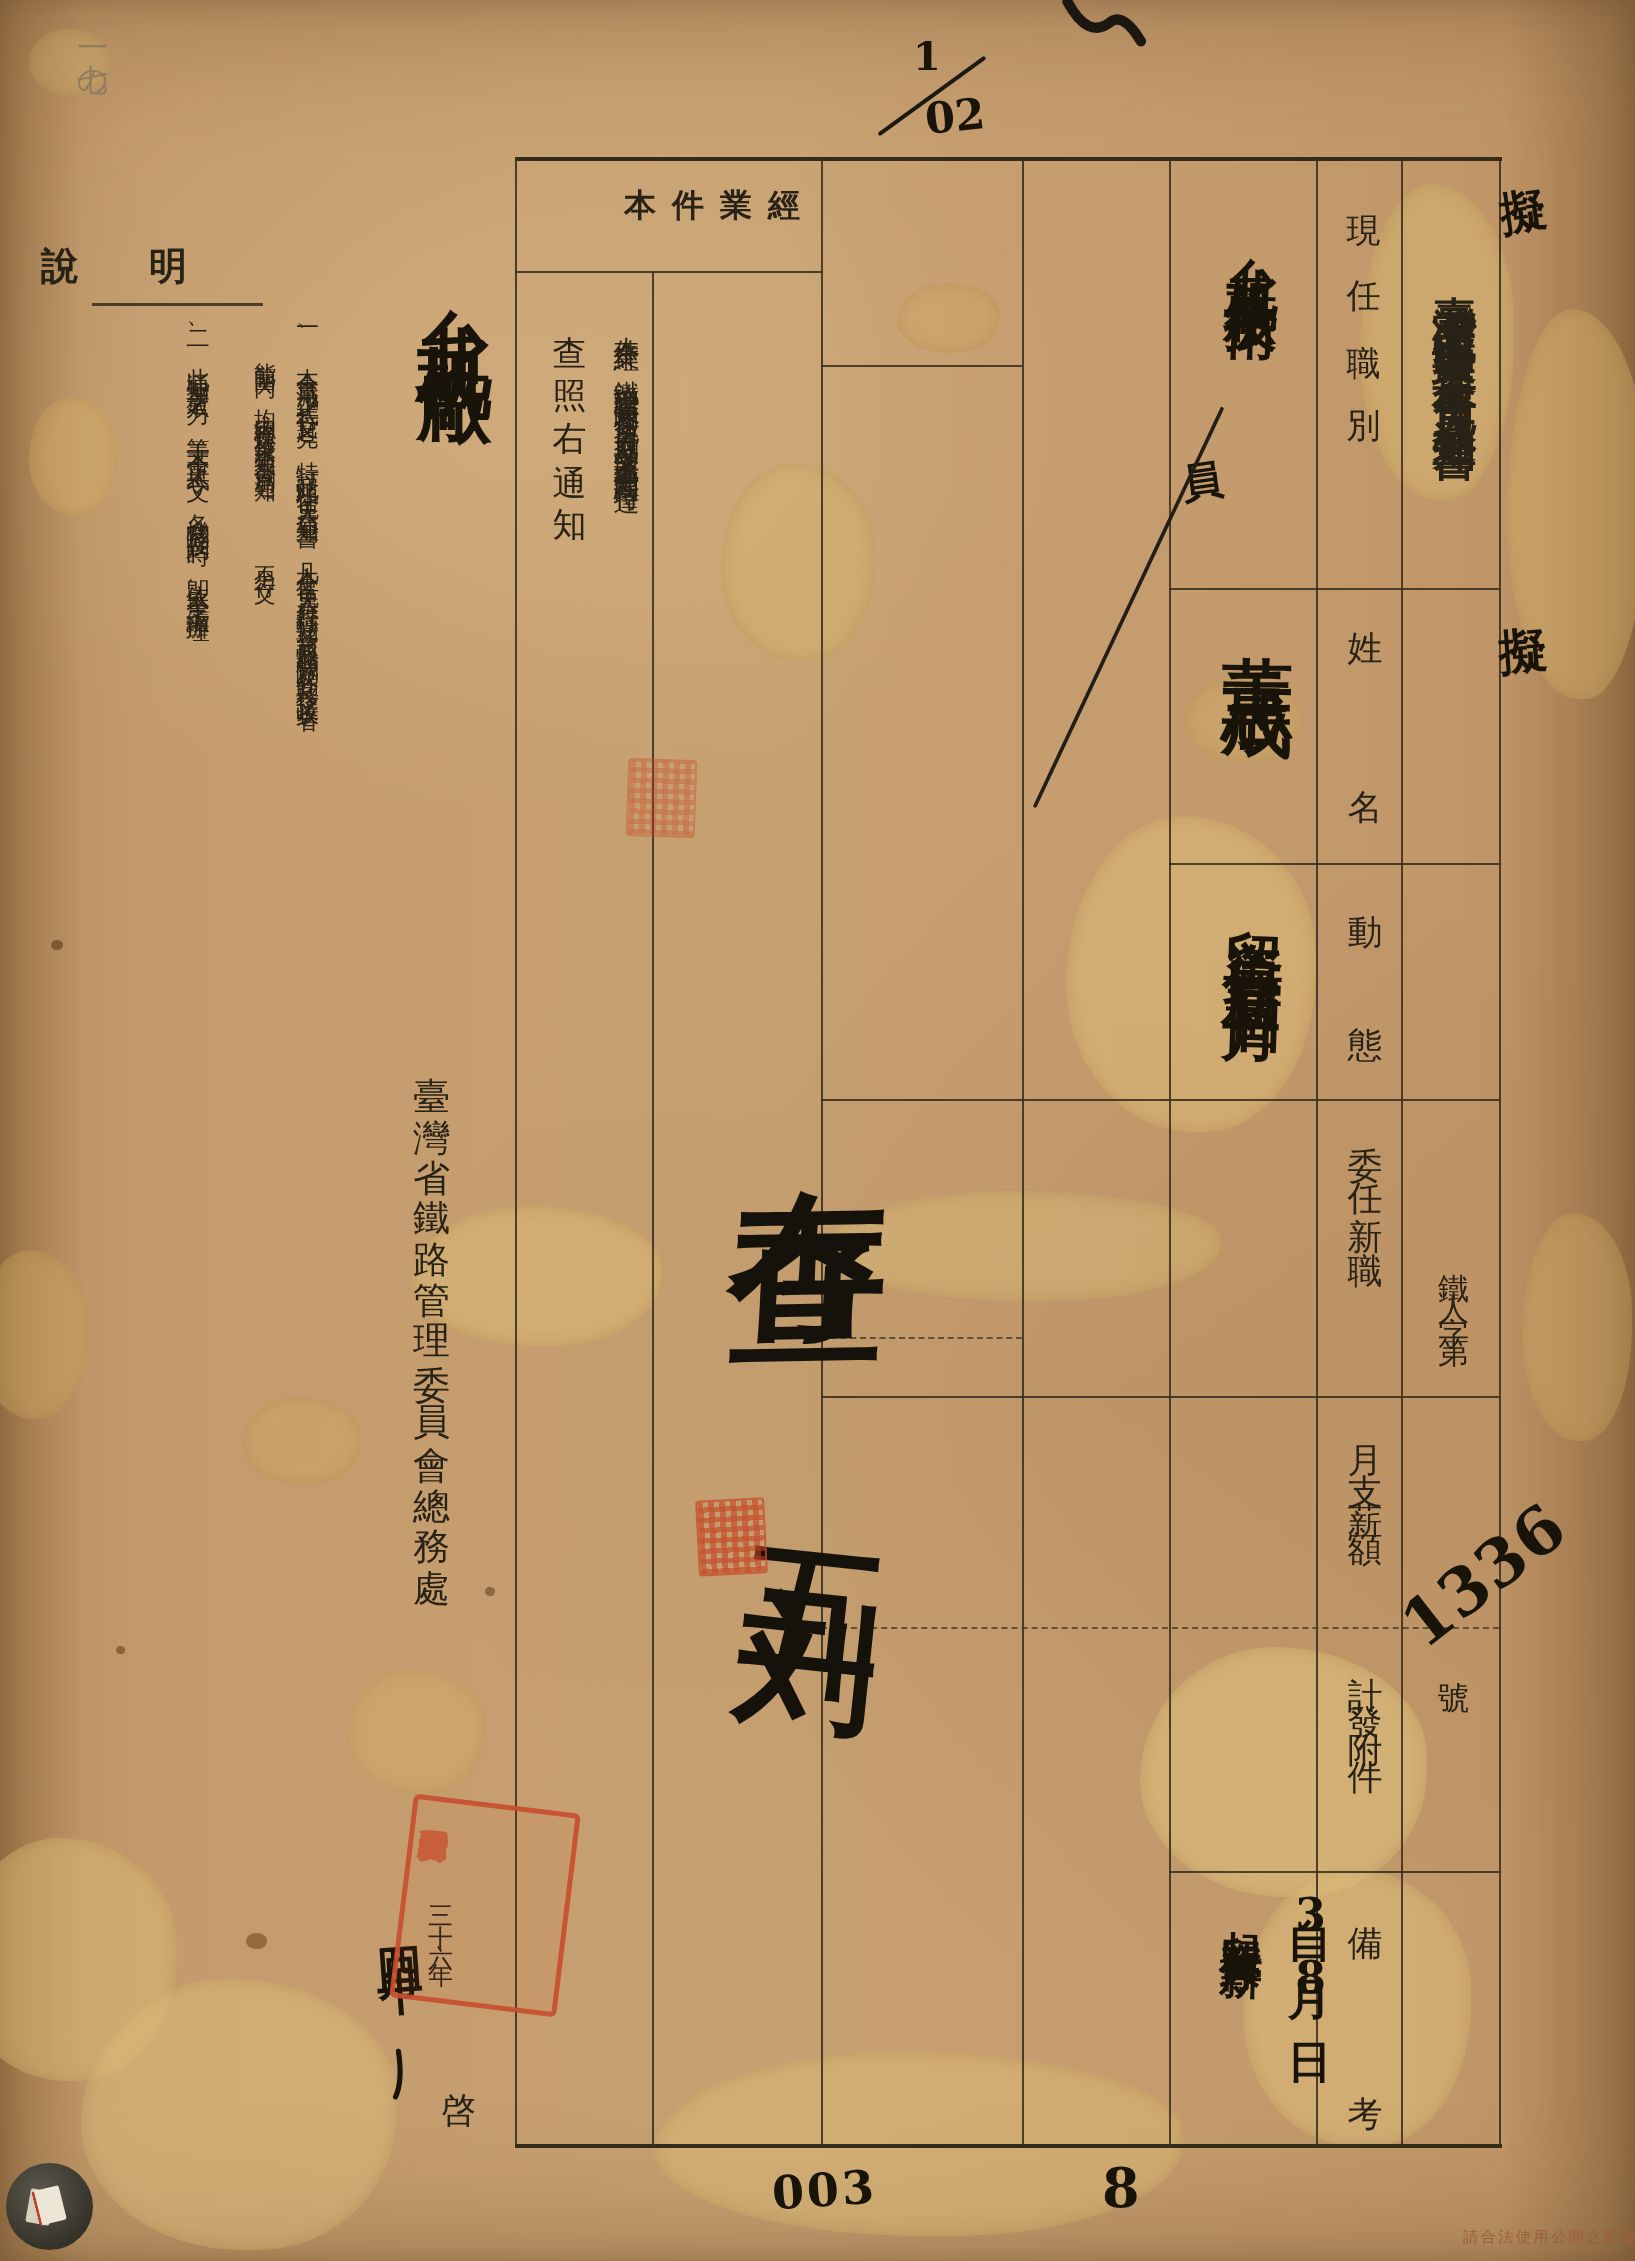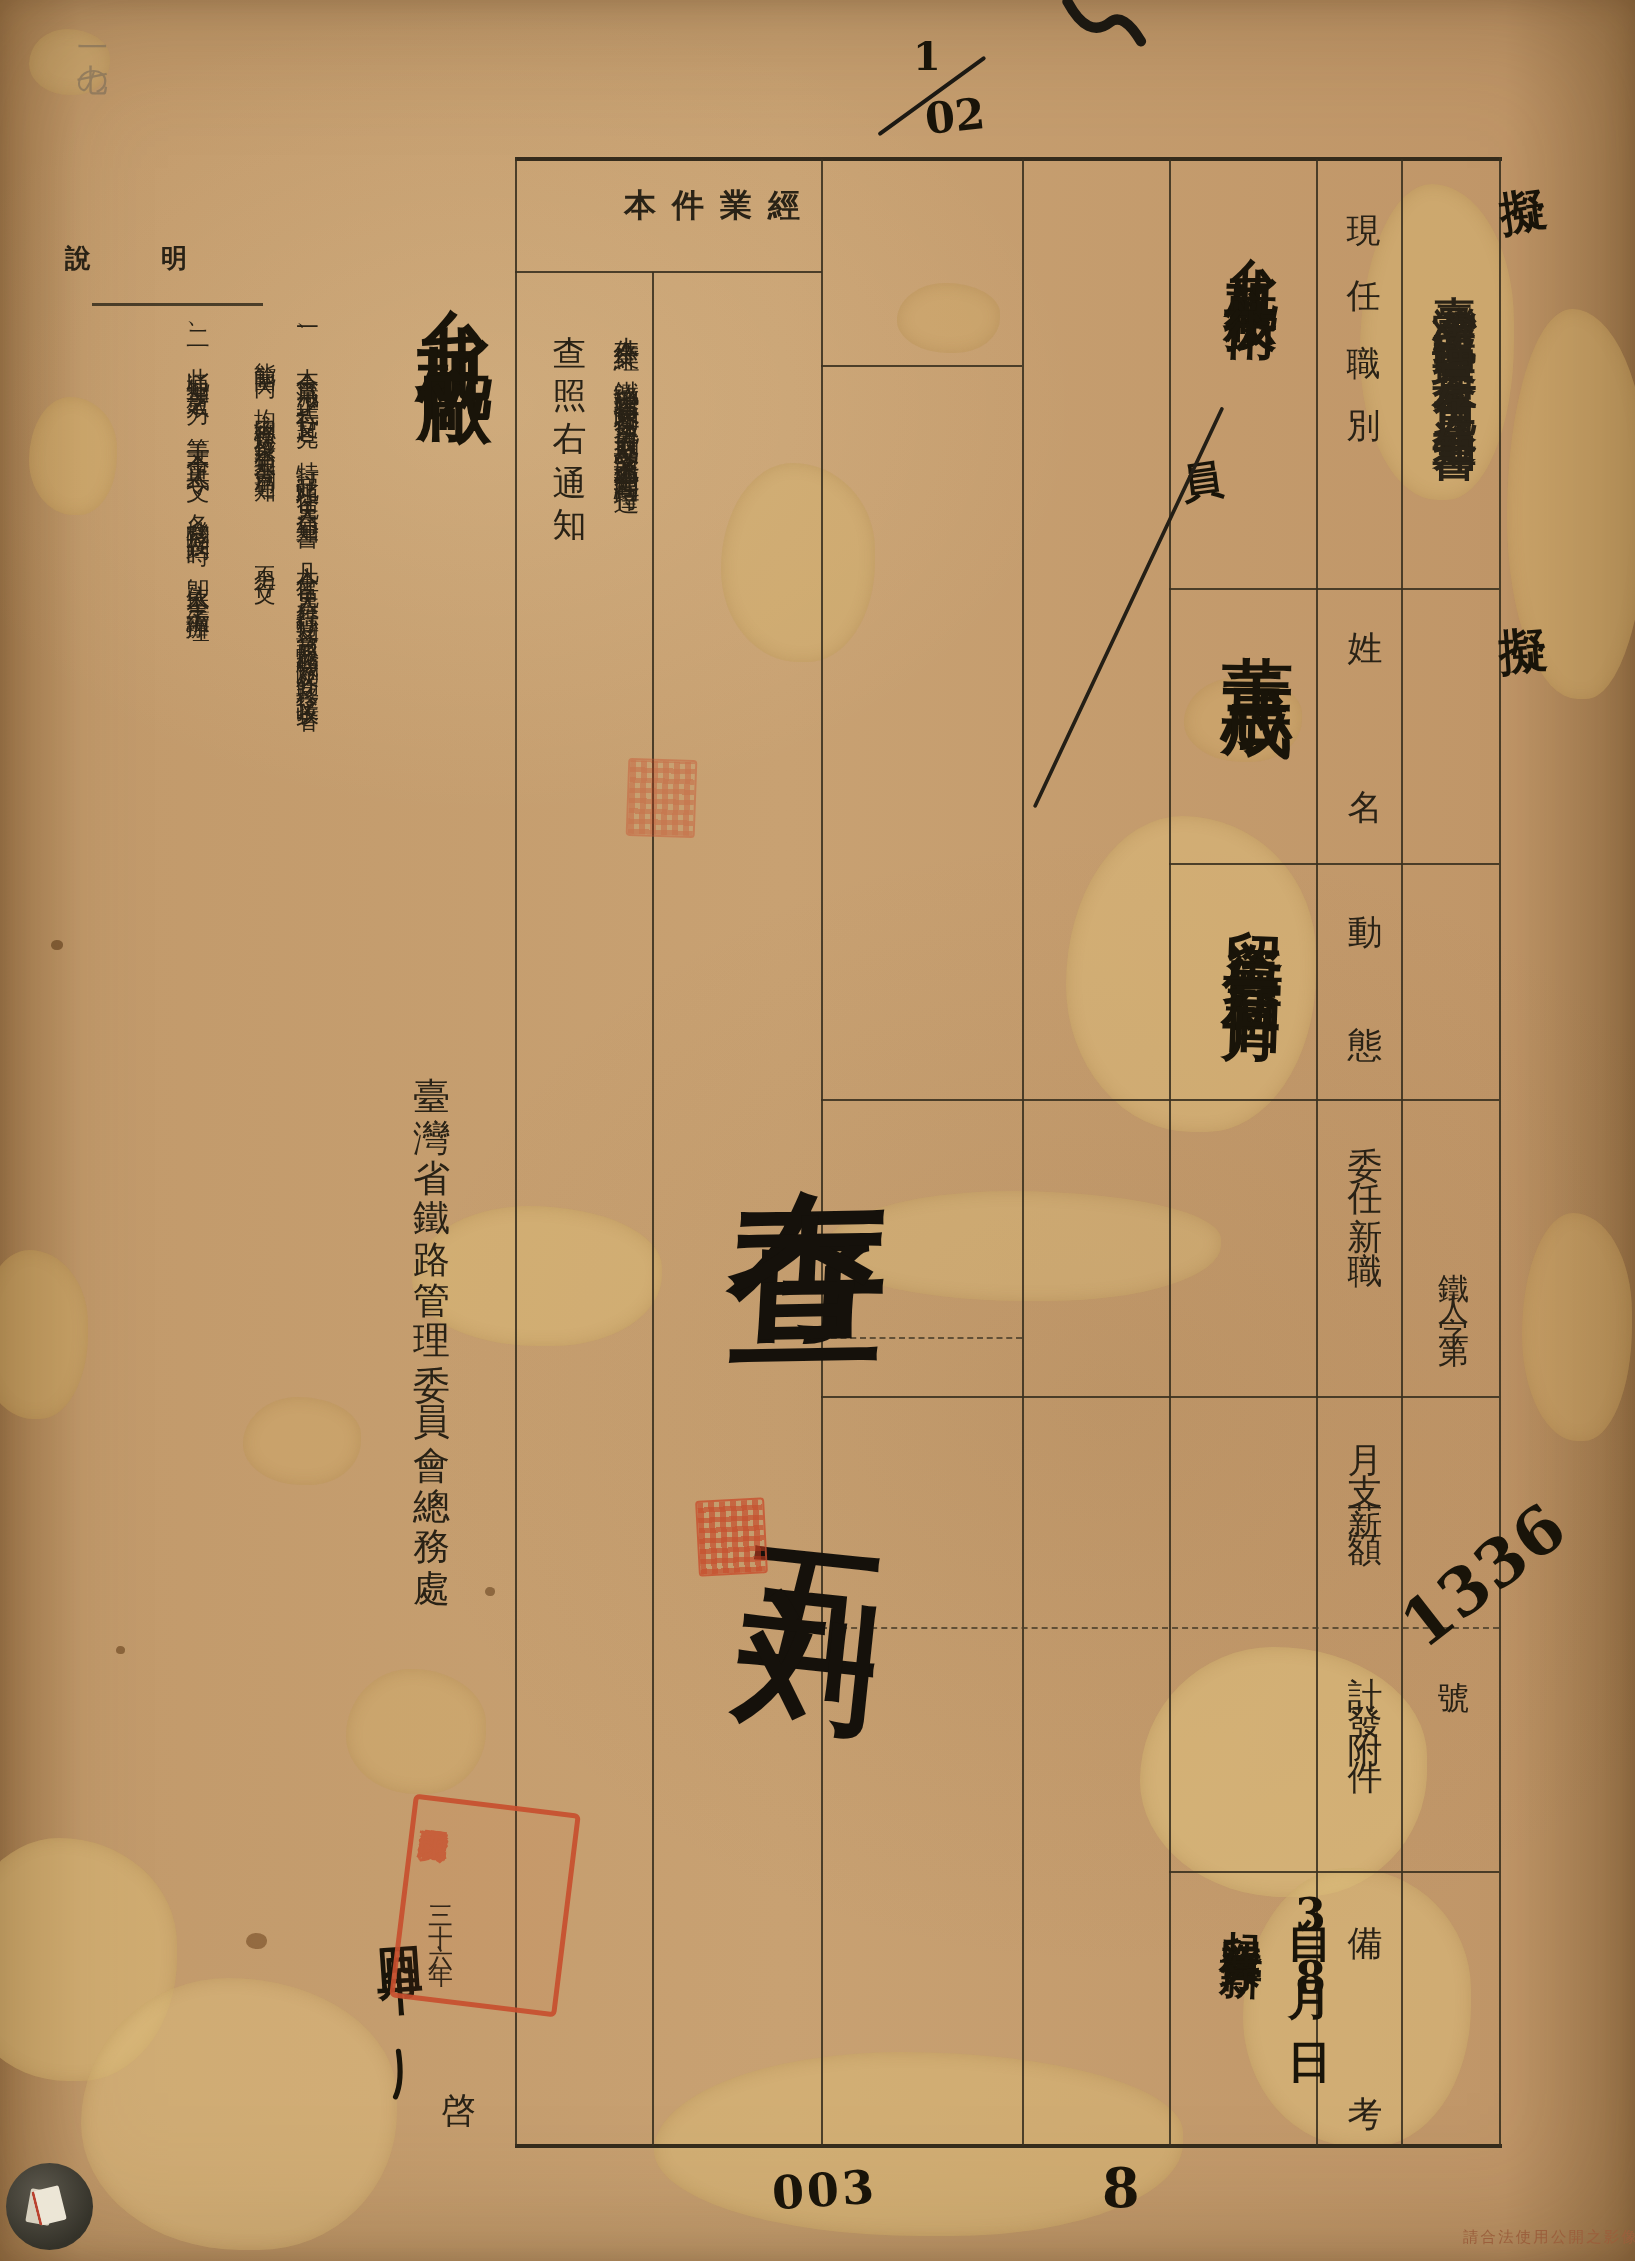--- a/index.html
+++ b/index.html
@@ -91,21 +91,21 @@
   <div class="hw abs" style="left:1182px;top:454px;font-size:41px;transform:rotate(-8deg);">員</div>
   <div class="hw v abs" style="left:1213px;top:599px;font-size:71px;letter-spacing:16px;transform:rotate(1deg);">董志成</div>
   <div class="hw v abs" style="left:1215px;top:882px;font-size:60px;letter-spacing:13.2px;transform:rotate(2deg);">留資停薪三個月</div>
   <div class="hw v abs" style="left:1281px;top:1883px;font-size:44px;letter-spacing:5.9px;">自3月8日</div>
   <div class="hw v abs" style="left:1215px;top:1897px;font-size:43px;letter-spacing:5.9px;transform:rotate(2deg);">起留資停薪</div>
 
   <div class="print abs" style="left:658px;top:184px;width:158px;direction:rtl;font-size:32px;letter-spacing:16px;font-weight:700;white-space:nowrap;">本件業經</div>
   <div class="print vm abs" style="left:609px;top:316px;font-size:26px;letter-spacing:3.7px;height:1044px;">本件業經　鐵路管理委員會明令任免（發表日期及發文字號與本通知書同）特達</div>
   <div class="print v abs" style="left:546px;top:309px;font-size:34px;letter-spacing:43px;">查照右通知</div>
 
-  <div class="print abs" style="left:97px;top:241px;width:160px;direction:rtl;font-size:26px;letter-spacing:70px;font-weight:700;white-space:nowrap;">說明</div>
+  <div class="print abs" style="left:97px;top:241px;width:160px;direction:rtl;font-size:38px;letter-spacing:70px;font-weight:700;white-space:nowrap;">說明</div>
   <div class="line" style="left:92px;top:303px;width:171px;height:2.9px;"></div>
   <div class="print v abs" style="left:292px;top:315px;font-size:23px;letter-spacing:5.9px;">一、本會爲減少正式行文起見、特訂定此項任免人員通知書、凡本會任免人員應行轉知各該員服務機關及飭其移交接收者</div>
   <div class="print v abs" style="left:250px;top:344px;font-size:22px;letter-spacing:5.1px;">能範圍內、均由總務處抄錄本通知書分別通知　　　不另行文</div>
   <div class="print v abs" style="left:182px;top:313px;font-size:23.5px;letter-spacing:5.9px;">二、此通知書之效力、等于本會正式令文、各機關接到時、卽依奉令手續辦理</div>
 
   <div class="print v abs" style="left:406px;top:1048px;font-size:37px;letter-spacing:41px;">臺灣省鐵路管理委員會總務處</div>
   <div class="print abs" style="left:441px;top:2087px;font-size:35px;">啓</div>
   <div class="print v abs" style="left:424px;top:1886px;font-size:25px;letter-spacing:19px;">三十六年</div>
   <div class="hw v abs" style="left:366px;top:1912px;font-size:46px;letter-spacing:10.3px;transform:rotate(-4deg);">四月十</div>
 

